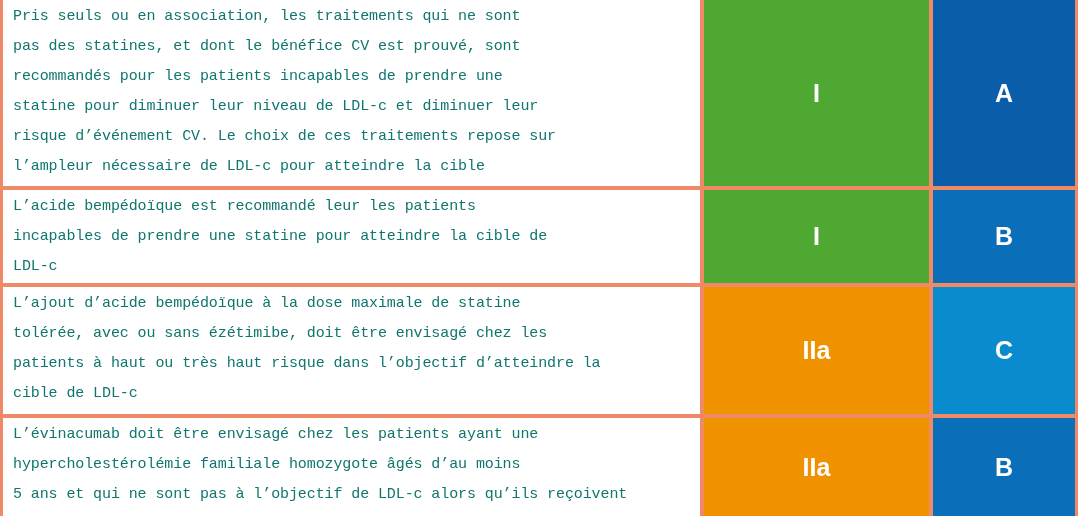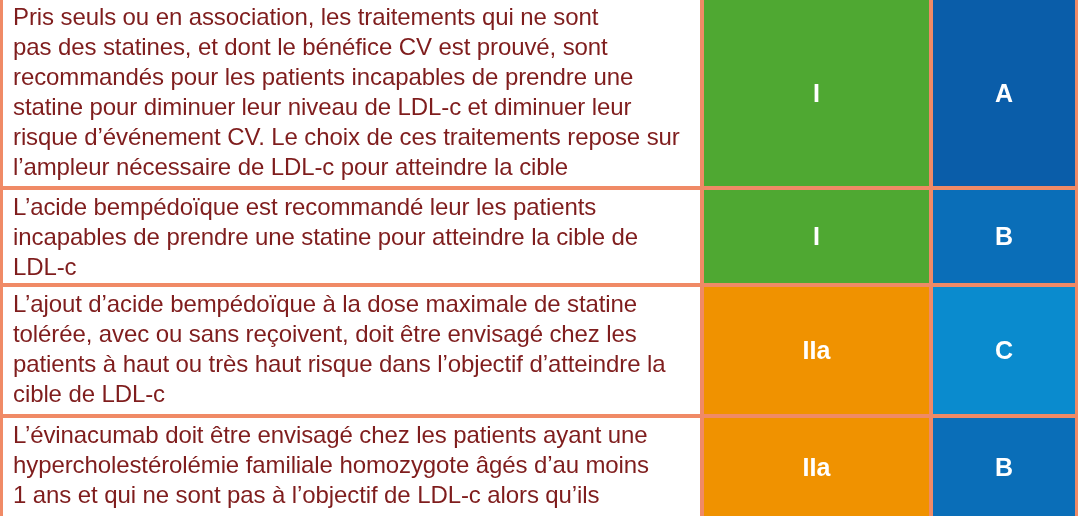--- a/index.html
+++ b/index.html
@@ -22,26 +22,27 @@
     background: #f08a66;           
     border-left: 3px solid #f08a66;
     border-right: 3px solid #f08a66;
   }
   .row { display: contents; }
   .cell {
     overflow: hidden;
   }
   .cell-text {
     background: #ffffff;
-    color: #7f1d1d;
-    font-size: 24px;
+    color: #0f766e;
+    font-size: 15px;
     line-height: 30px;
     letter-spacing: -0.1px;
     padding: 2px 10px 0 10px;
     white-space: pre-line;
+    font-family: Liberation Mono, monospace;
   }
   .cell-badge {
     display: flex;
     align-items: center;
     justify-content: center;
     color: #ffffff;
     font-weight: bold;
     font-size: 25px;
   }
 </style>
@@ -72,35 +73,35 @@
     <div class="cell cell-badge" style="background-color: rgb(79, 168, 50);">
       <span>I</span>
     </div>
     <div class="cell cell-badge" style="background-color: rgb(10, 110, 184);">
       <span>B</span>
     </div>
   </div>
 
   <div class="row">
     <div class="cell cell-text">L’ajout d’acide bempédoïque à la dose maximale de statine
-tolérée, avec ou sans reçoivent, doit être envisagé chez les
+tolérée, avec ou sans ézétimibe, doit être envisagé chez les
 patients à haut ou très haut risque dans l’objectif d’atteindre la
 cible de LDL-c</div>
     <div class="cell cell-badge" style="background-color: rgb(240, 146, 0);">
       <span>IIa</span>
     </div>
     <div class="cell cell-badge" style="background-color: rgb(10, 139, 206);">
       <span>C</span>
     </div>
   </div>
 
   <div class="row">
     <div class="cell cell-text">L’évinacumab doit être envisagé chez les patients ayant une
 hypercholestérolémie familiale homozygote âgés d’au moins
-1 ans et qui ne sont pas à l’objectif de LDL-c alors qu’ils reçoivent</div>
+5 ans et qui ne sont pas à l’objectif de LDL-c alors qu’ils reçoivent</div>
     <div class="cell cell-badge" style="background-color: rgb(240, 146, 0);">
       <span>IIa</span>
     </div>
     <div class="cell cell-badge" style="background-color: rgb(10, 110, 184);">
       <span>B</span>
     </div>
   </div>
 
 </div>
 

